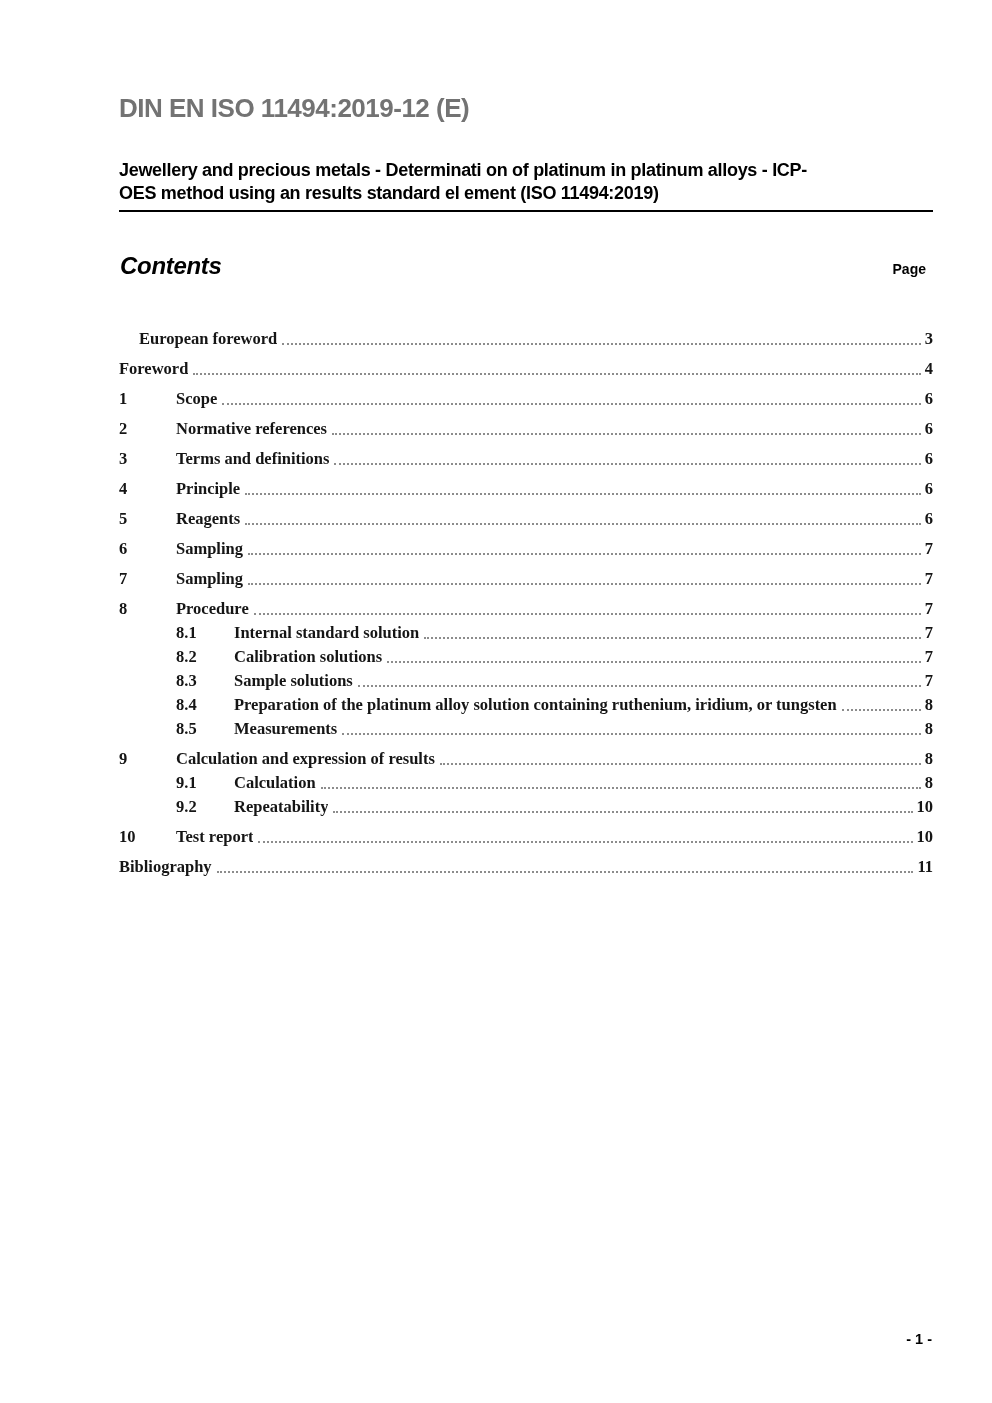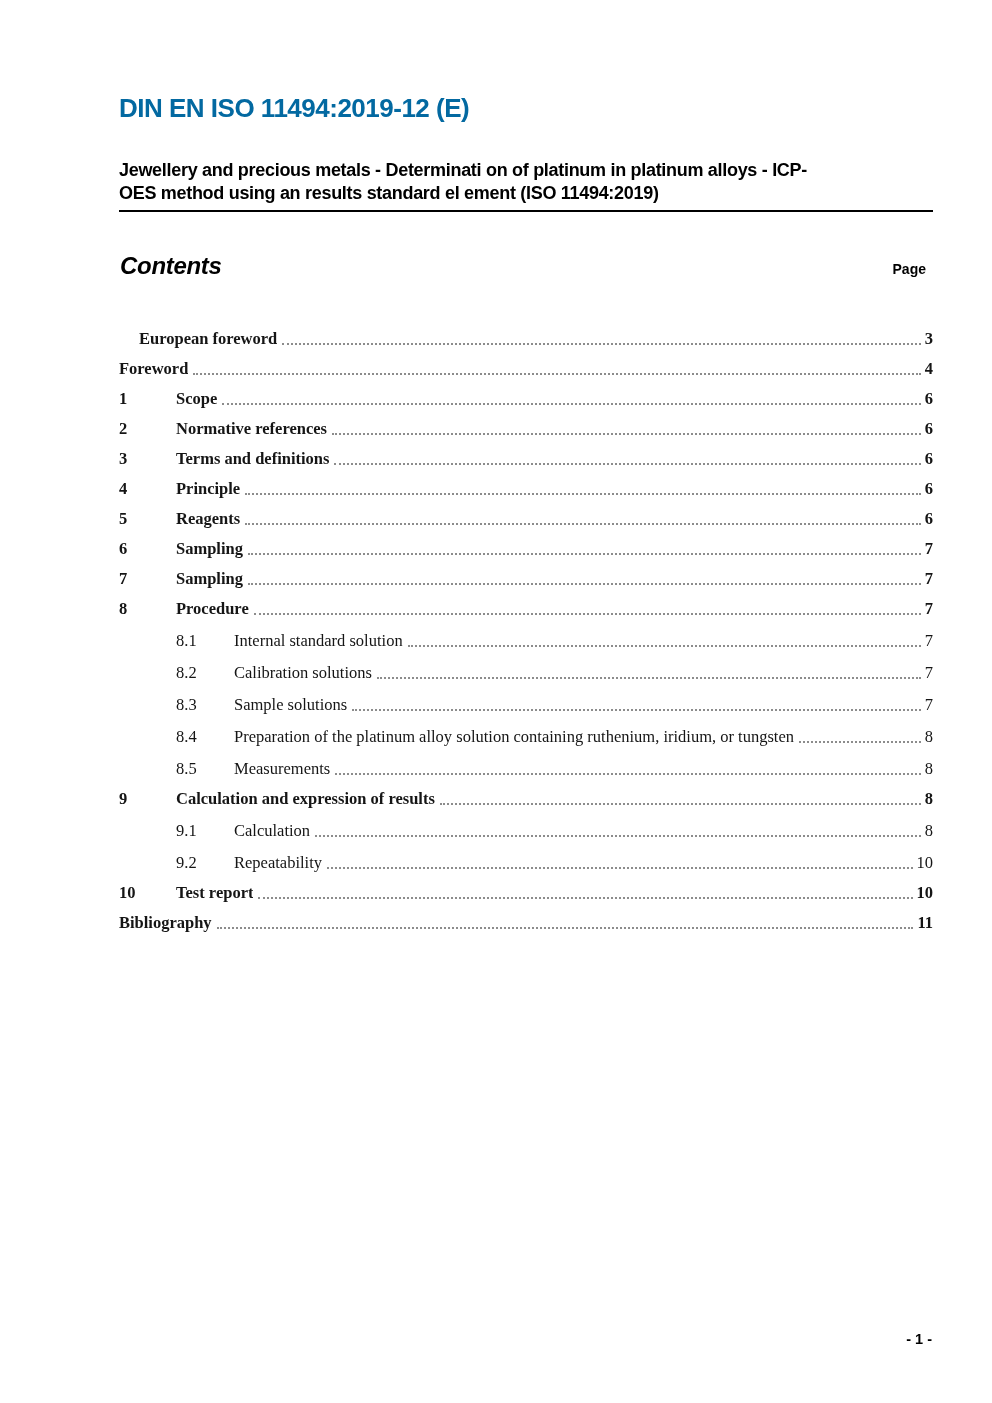--- a/index.html
+++ b/index.html
@@ -23,21 +23,21 @@
     width: 814px;
     padding-top: 93px;
   }
   .doc-number {
     margin: 0;
     font-family: "Liberation Sans", sans-serif;
     font-weight: bold;
     font-size: 26px;
     line-height: 30px;
     letter-spacing: -0.5px;
-    color: #0369a1;
+    color: #737373;
   }
   .subtitle {
     margin-top: 36px;
     font-family: "Liberation Sans", sans-serif;
     font-weight: bold;
     font-size: 18px;
     line-height: 23px;
     letter-spacing: -0.3px;
     padding-bottom: 5px;
     border-bottom: 2px solid #000000;
@@ -71,22 +71,22 @@
     display: flex;
     align-items: flex-end;
     line-height: 20px;
     white-space: nowrap;
   }
   .toc-row.l1 {
     margin-top: 10px;
     font-weight: bold;
   }
   .toc-row.l2 {
-    margin-top: 12px;
-    font-weight: normal;
+    margin-top: 4px;
+    font-weight: bold;
   }
   .toc > .toc-row:first-child {
     margin-top: 0;
     margin-left: 20px;
   }
   .toc-num {
     flex: 0 0 auto;
     width: 57px;
   }
   .toc-row.l2 .toc-indent {

